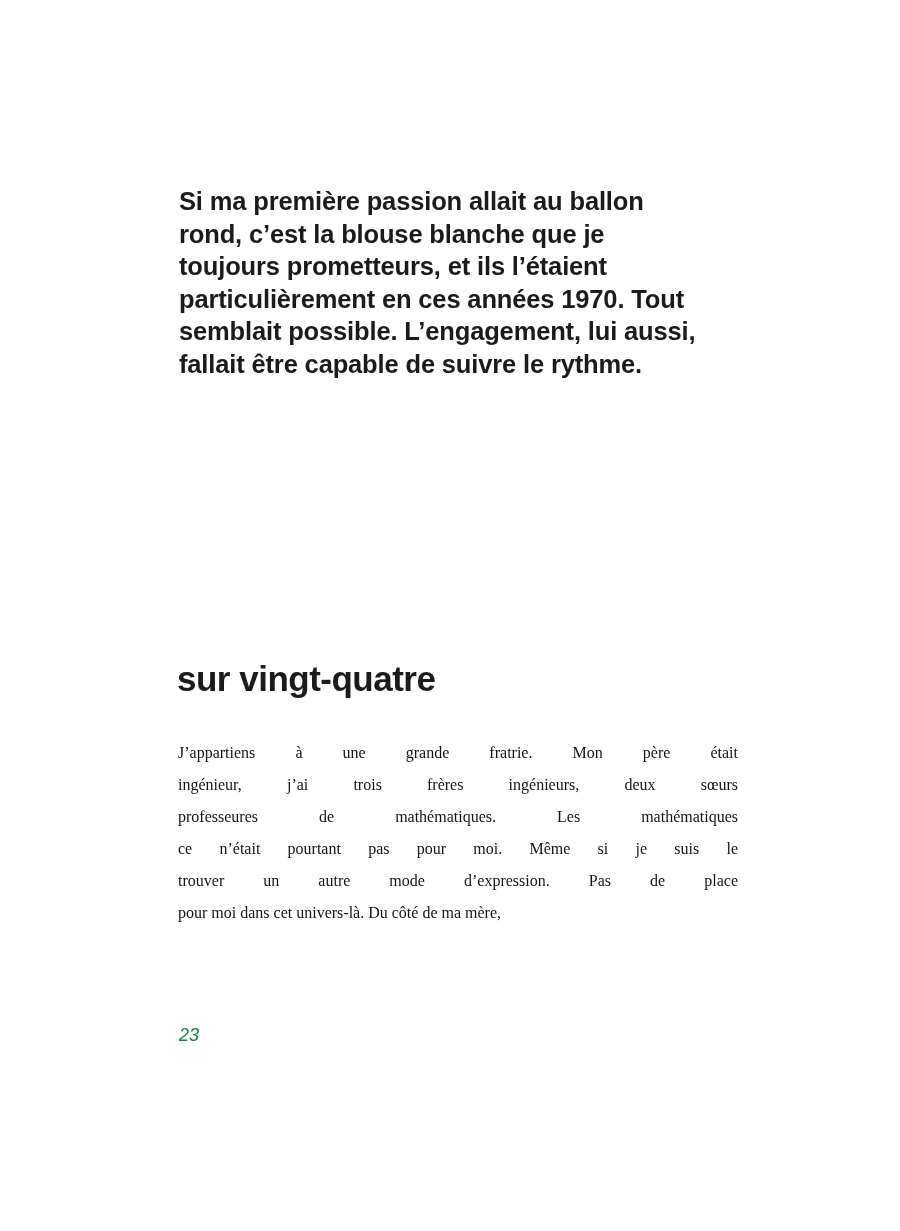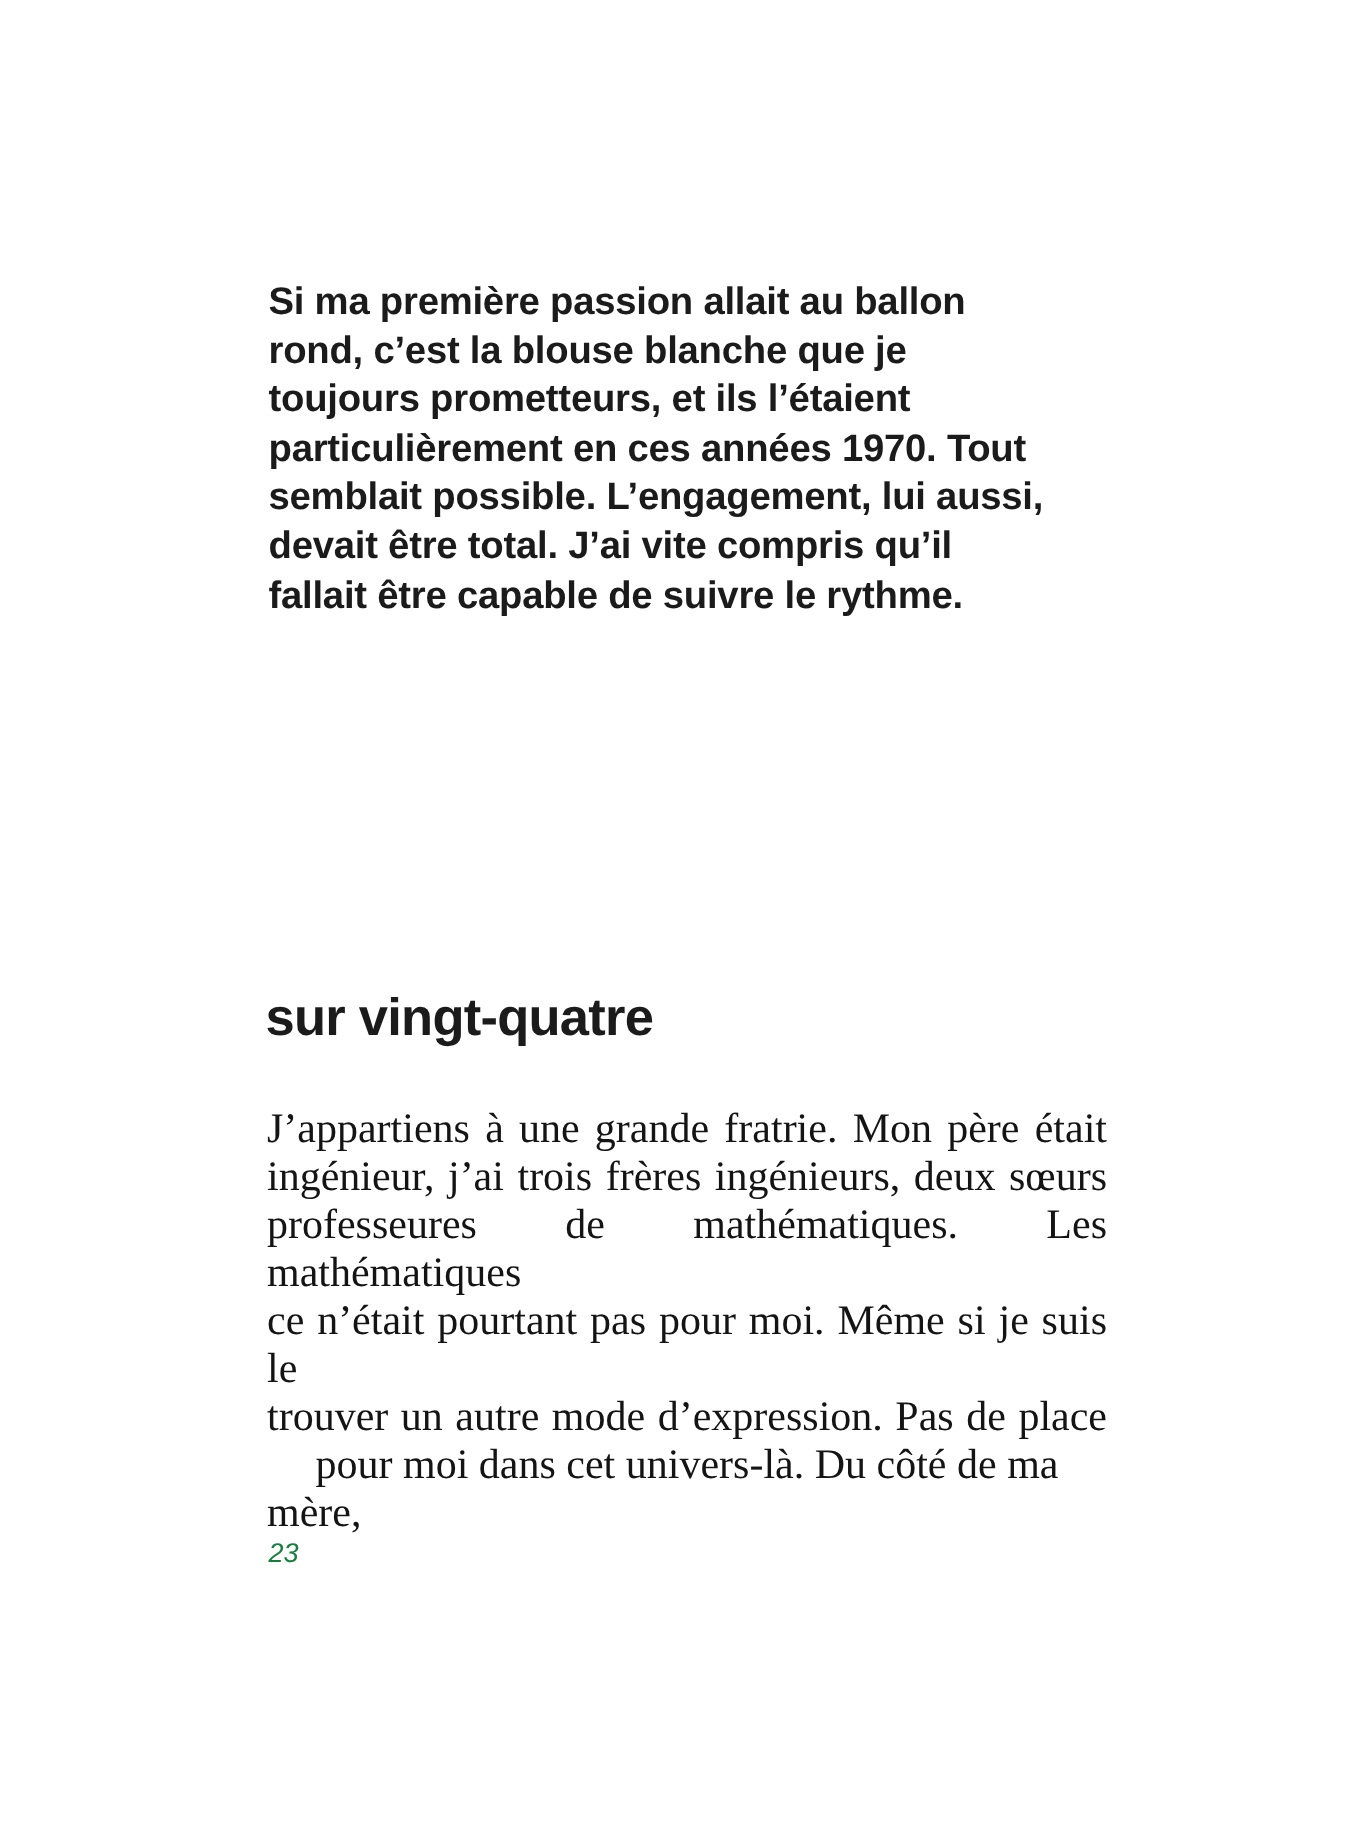--- a/index.html
+++ b/index.html
@@ -58,21 +58,21 @@
   
   .body-text {
     position: absolute;
     left: 178px;
     top: 737px;
     width: 560px;
   }
 
   .body-line {
     font-family: "Liberation Serif", "DejaVu Serif", serif;
-    font-size: 28px;
+    font-size: 16px;
     line-height: 32px;
     color: #141414;
     text-align: justify;
     text-align-last: justify;
     white-space: normal;
   }
 
   .body-line.last {
     text-align: center;
     text-align-last: left;
@@ -94,21 +94,20 @@
 <body>
 
 <div class="page">
 
   <div class="epigraph">
     <div class="epigraph-line">Si ma première passion allait au ballon</div>
     <div class="epigraph-line">rond, c’est la blouse blanche que je</div>
     <div class="epigraph-line">toujours prometteurs, et ils l’étaient</div>
     <div class="epigraph-line">particulièrement en ces années 1970. Tout</div>
     <div class="epigraph-line">semblait possible. L’engagement, lui aussi,</div>
-    <div class="epigraph-line">devait être total. J’ai vite compris qu’il</div>
     <div class="epigraph-line">fallait être capable de suivre le rythme.</div>
   </div>
 
   <h1 class="chapter-heading">
     <div class="chapter-heading-line">sur vingt-quatre</div>
   </h1>
 
   <div class="body-text">
     <div class="body-line">J’appartiens à une grande fratrie. Mon père était</div>
     <div class="body-line">ingénieur, j’ai trois frères ingénieurs, deux sœurs</div>

